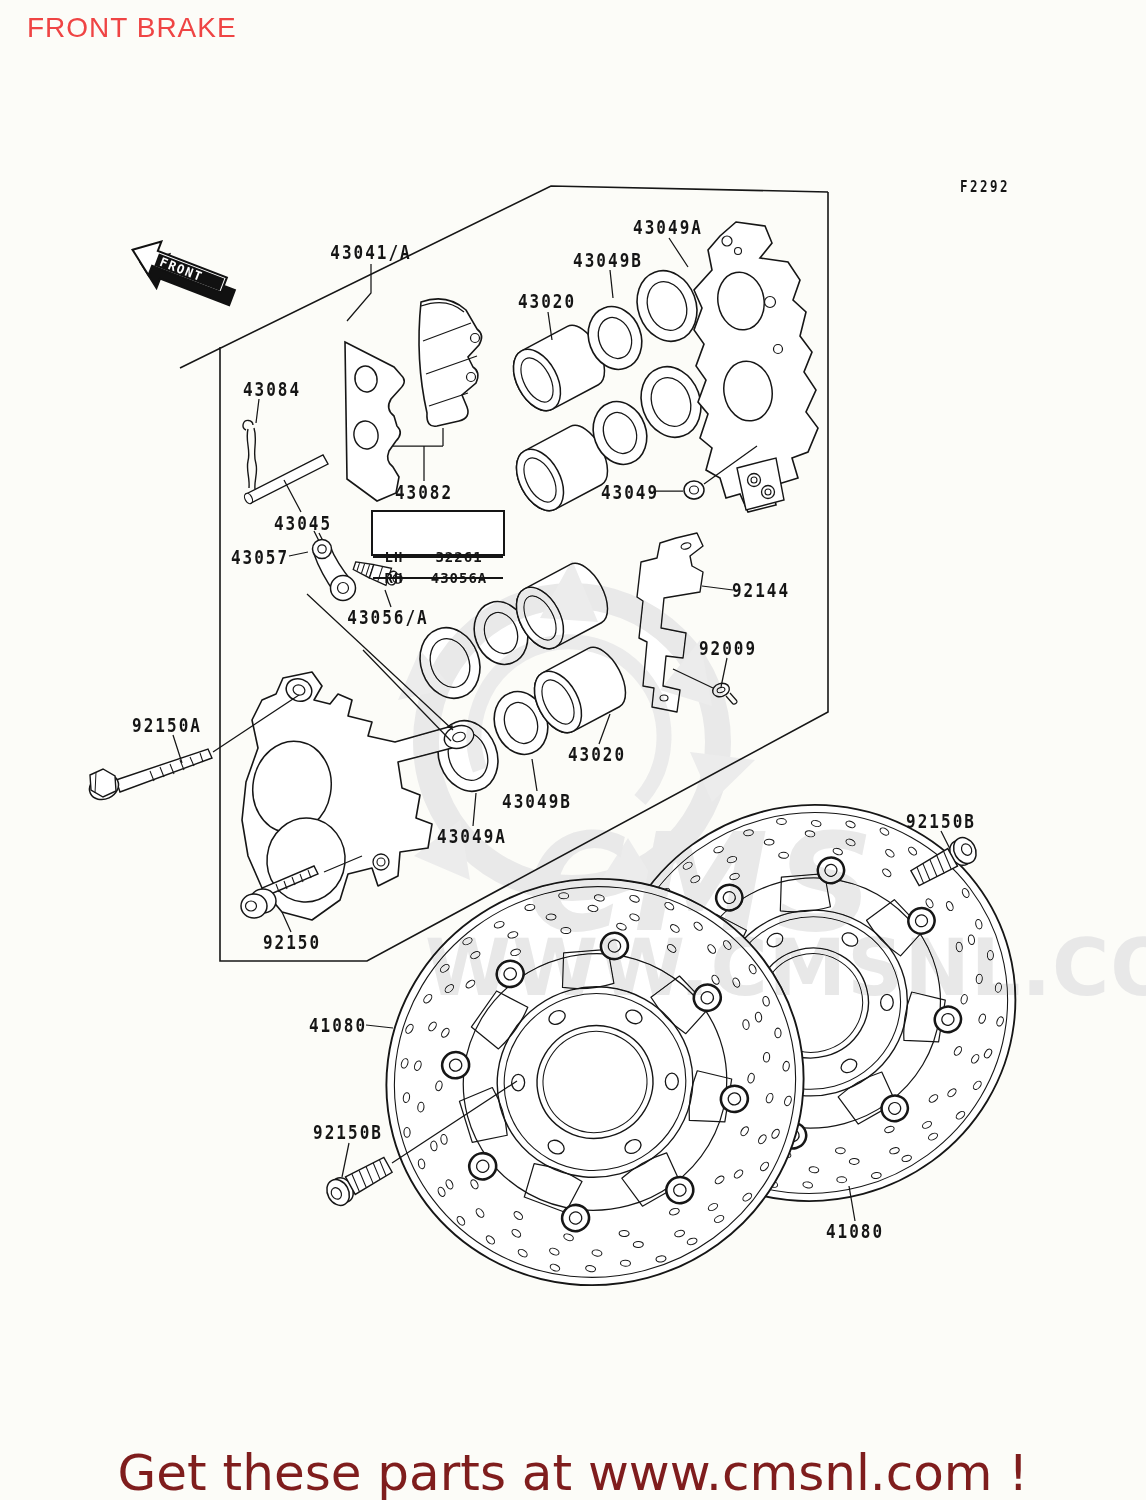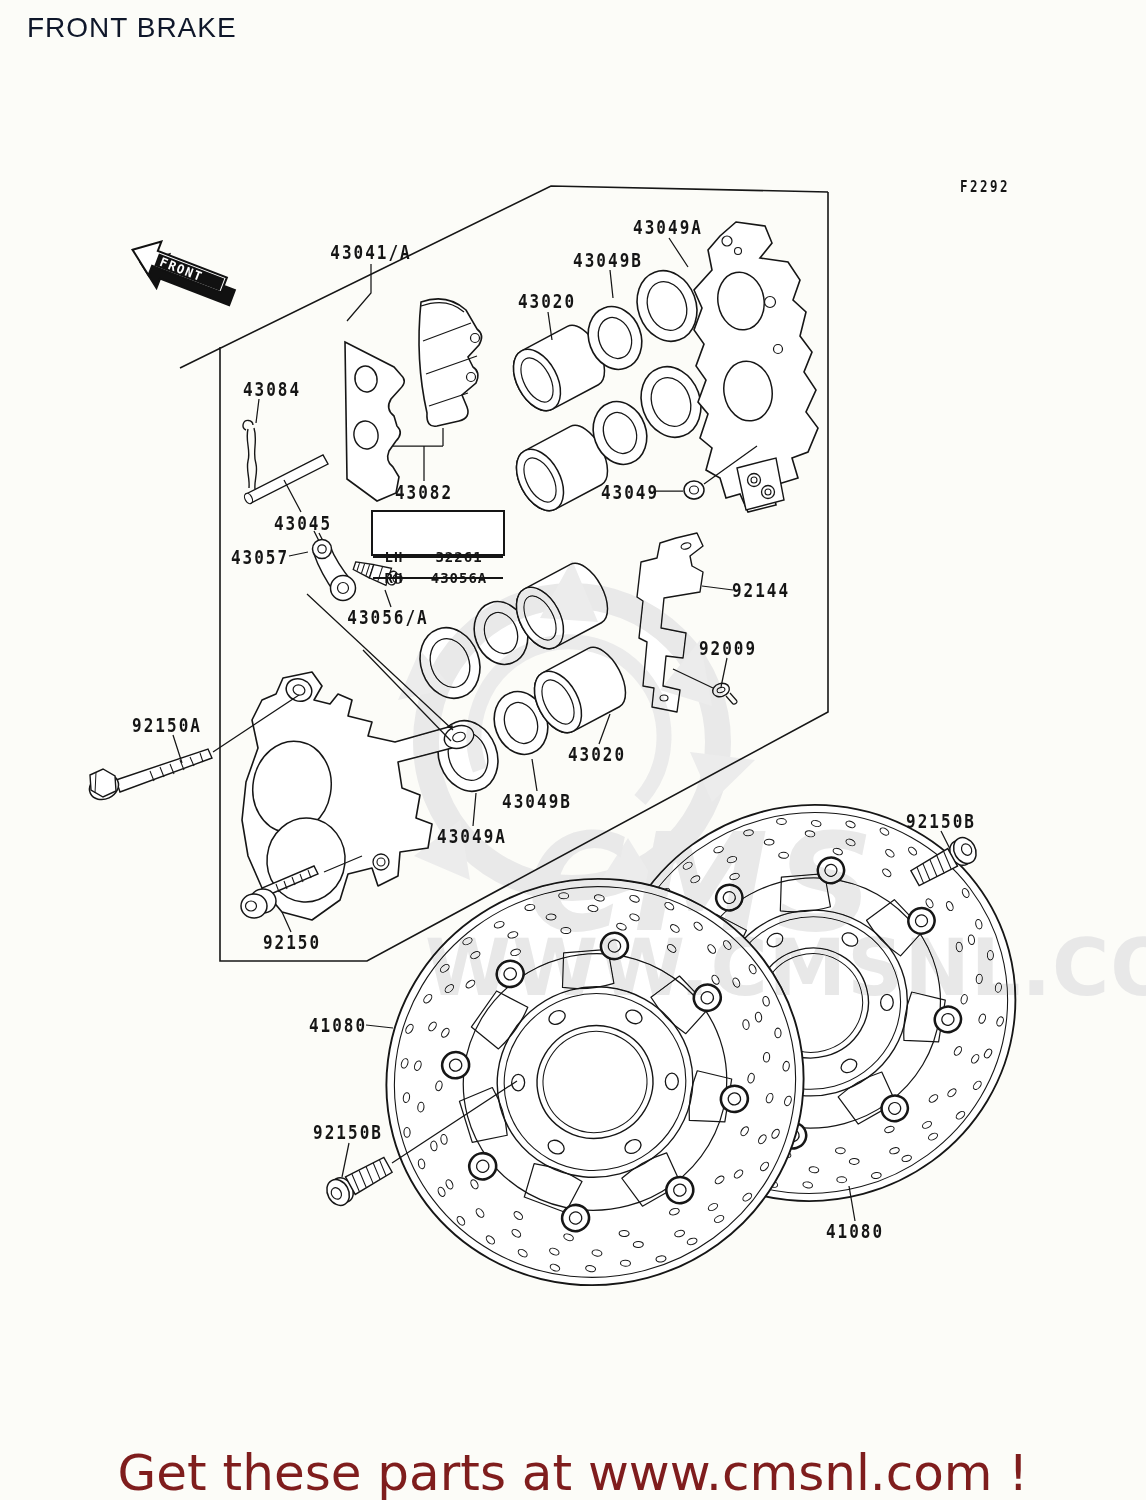--- a/index.html
+++ b/index.html
@@ -1,19 +1,19 @@
 <!DOCTYPE html>
 <html><head>
 <meta charset="utf-8">
 <style>
   html,body{margin:0;padding:0;background:#fff;}
   .stage{position:relative;width:1146px;height:1500px;background:#fcfcf8;overflow:hidden;
          font-family:"Liberation Sans",sans-serif;}
   svg.diagram{position:absolute;left:0;top:0;z-index:1;}
-  .page-title{position:absolute;left:27px;top:12px;z-index:3;font-size:28px;color:#0f172a;
+  .page-title{position:absolute;left:27px;top:12px;z-index:3;font-size:28px;color:#ef4444;
               letter-spacing:1px;font-family:"Liberation Sans",sans-serif;}
   .plabel{position:absolute;z-index:3;transform:translate(-50%,-50%) scaleY(1.22);
           font-family:"DejaVu Sans Mono",monospace;font-weight:bold;font-size:16px;
           letter-spacing:2px;color:#151515;white-space:nowrap;}
   .plabel.sm{font-size:12.5px;letter-spacing:2.5px;}
   .vtable{position:absolute;left:371px;top:510px;z-index:3;display:grid;
           grid-template-columns:42px 88px;grid-auto-rows:21px;border:2px solid #151515;
           background:#fff;}
   .vtable span{display:flex;align-items:center;justify-content:center;
           font-family:"DejaVu Sans Mono",monospace;font-weight:bold;font-size:14px;

